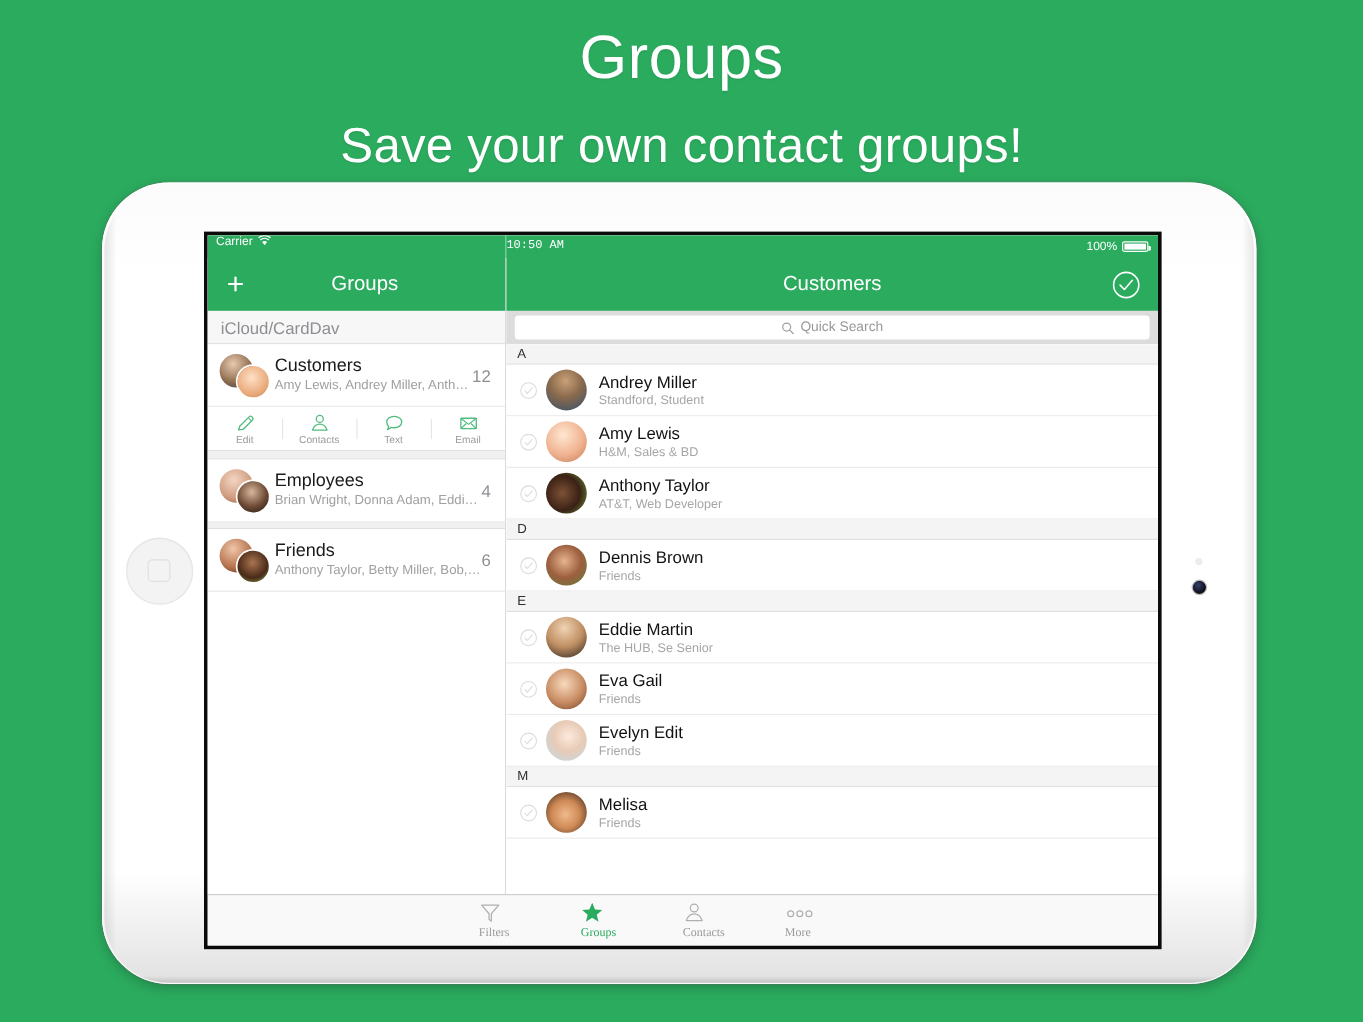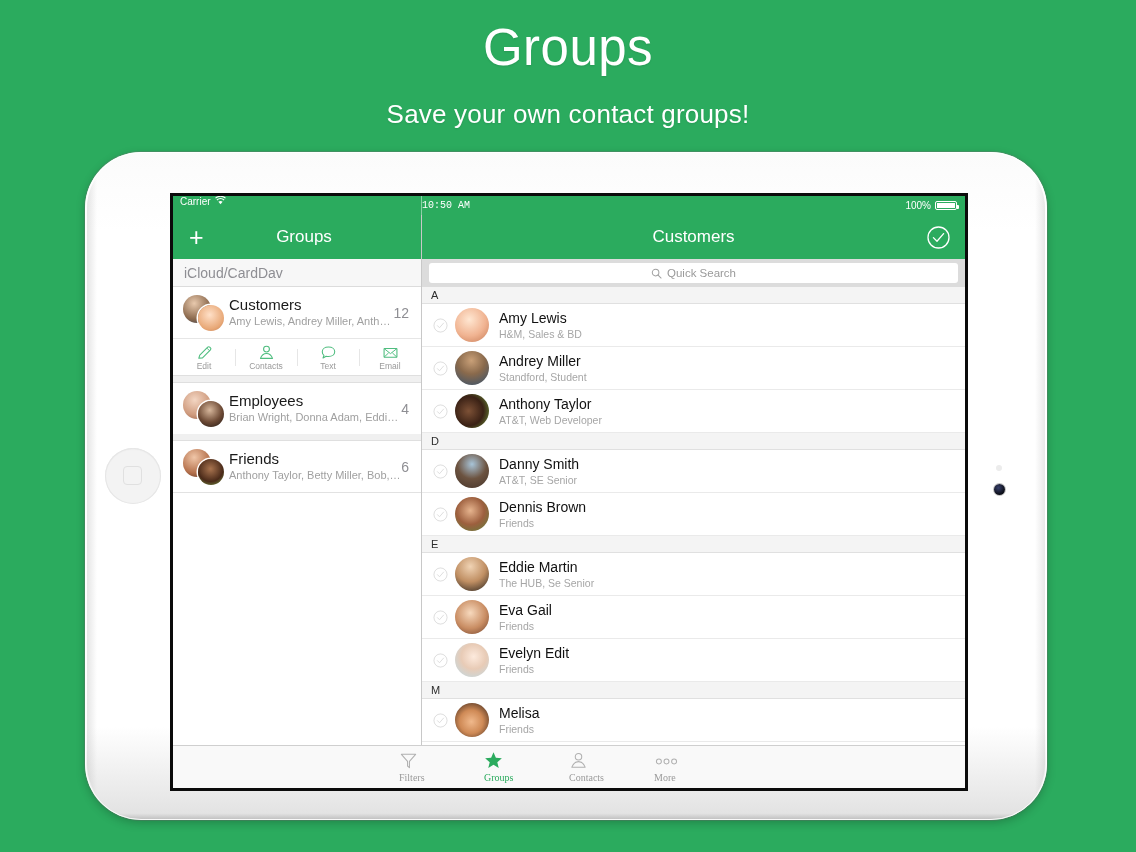--- a/index.html
+++ b/index.html
@@ -14,21 +14,21 @@
   .promo {
     position: absolute; top: 0; left: 0; width: 1136px;
     text-align: center; color: #ffffff;
   }
   .promo-title {
     font-size: 51px; font-weight: 400; letter-spacing: 0.5px;
     line-height: 1; padding-top: 22px;
     text-shadow: 0 1px 2px rgba(0,0,0,0.10);
   }
   .promo-sub {
-    font-size: 26px; font-weight: 400; line-height: 1;
+    font-size: 41px; font-weight: 400; line-height: 1;
     padding-top: 28px; letter-spacing: 0.2px;
     text-shadow: 0 1px 2px rgba(0,0,0,0.10);
   }
 
   
   .device {
     position: absolute; left: 85px; top: 152px;
     width: 962px; height: 668px;
     background: linear-gradient(180deg,#fbfbfb 0%,#ffffff 12%,#ffffff 86%,#e3e3e3 99%,#bdbdbd 100%);
     border-radius: 56px;
@@ -366,70 +366,57 @@
 
           <div class="section-head">A</div>
 
           <div class="contact-row">
             <div class="cr-check">
               <svg width="15" height="15" viewBox="0 0 16 16">
                 <circle cx="8" cy="8" r="7" fill="none" stroke="#dcdcdc" stroke-width="1"></circle>
                 <path d="M4.8 8.2 L6.9 10.4 L11.3 5.4" fill="none" stroke="#dcdcdc" stroke-width="1" stroke-linecap="round" stroke-linejoin="round"></path>
               </svg>
             </div>
+            <div class="cr-avatar" style="background:radial-gradient(circle at 48% 28%,#c9a078,#8a6a4c 45%,#33506e 100%);"></div>
+            <div class="cr-text">
+              <div class="cr-name">Andrey Miller</div>
+              <div class="cr-sub">Standford, Student</div>
+            </div>
+          </div>
+
+          <div class="contact-row">
+            <div class="cr-check">
+              <svg width="15" height="15" viewBox="0 0 16 16">
+                <circle cx="8" cy="8" r="7" fill="none" stroke="#dcdcdc" stroke-width="1"></circle>
+                <path d="M4.8 8.2 L6.9 10.4 L11.3 5.4" fill="none" stroke="#dcdcdc" stroke-width="1" stroke-linecap="round" stroke-linejoin="round"></path>
+              </svg>
+            </div>
             <div class="cr-avatar" style="background:radial-gradient(circle at 42% 34%,#ffe7d2,#f0b391 55%,#c67a54 100%);"></div>
             <div class="cr-text">
               <div class="cr-name">Amy Lewis</div>
               <div class="cr-sub">H&amp;M, Sales &amp; BD</div>
             </div>
           </div>
 
           <div class="contact-row">
             <div class="cr-check">
               <svg width="15" height="15" viewBox="0 0 16 16">
                 <circle cx="8" cy="8" r="7" fill="none" stroke="#dcdcdc" stroke-width="1"></circle>
                 <path d="M4.8 8.2 L6.9 10.4 L11.3 5.4" fill="none" stroke="#dcdcdc" stroke-width="1" stroke-linecap="round" stroke-linejoin="round"></path>
               </svg>
             </div>
-            <div class="cr-avatar" style="background:radial-gradient(circle at 48% 28%,#c9a078,#8a6a4c 45%,#33506e 100%);"></div>
-            <div class="cr-text">
-              <div class="cr-name">Andrey Miller</div>
-              <div class="cr-sub">Standford, Student</div>
-            </div>
-          </div>
-
-          <div class="contact-row">
-            <div class="cr-check">
-              <svg width="15" height="15" viewBox="0 0 16 16">
-                <circle cx="8" cy="8" r="7" fill="none" stroke="#dcdcdc" stroke-width="1"></circle>
-                <path d="M4.8 8.2 L6.9 10.4 L11.3 5.4" fill="none" stroke="#dcdcdc" stroke-width="1" stroke-linecap="round" stroke-linejoin="round"></path>
-              </svg>
-            </div>
             <div class="cr-avatar" style="background:radial-gradient(circle at 40% 50%,#7d5136,#3a2115 55%,#6f9c3c 100%);"></div>
             <div class="cr-text">
               <div class="cr-name">Anthony Taylor</div>
               <div class="cr-sub">AT&amp;T, Web Developer</div>
             </div>
           </div>
 
           <div class="section-head">D</div>
 
-          <div class="contact-row">
-            <div class="cr-check">
-              <svg width="15" height="15" viewBox="0 0 16 16">
-                <circle cx="8" cy="8" r="7" fill="none" stroke="#dcdcdc" stroke-width="1"></circle>
-                <path d="M4.8 8.2 L6.9 10.4 L11.3 5.4" fill="none" stroke="#dcdcdc" stroke-width="1" stroke-linecap="round" stroke-linejoin="round"></path>
-              </svg>
-            </div>
-            <div class="cr-avatar" style="background:radial-gradient(circle at 50% 30%,#a8c4d8,#6c5340 50%,#45342a 100%);"></div>
-            <div class="cr-text">
-              <div class="cr-name">Danny Smith</div>
-              <div class="cr-sub">AT&amp;T, SE Senior</div>
-            </div>
-          </div>
 
           <div class="contact-row">
             <div class="cr-check">
               <svg width="15" height="15" viewBox="0 0 16 16">
                 <circle cx="8" cy="8" r="7" fill="none" stroke="#dcdcdc" stroke-width="1"></circle>
                 <path d="M4.8 8.2 L6.9 10.4 L11.3 5.4" fill="none" stroke="#dcdcdc" stroke-width="1" stroke-linecap="round" stroke-linejoin="round"></path>
               </svg>
             </div>
             <div class="cr-avatar" style="background:radial-gradient(circle at 45% 40%,#e6b48e,#9d5f3e 50%,#5c7f3a 100%);"></div>
             <div class="cr-text">

